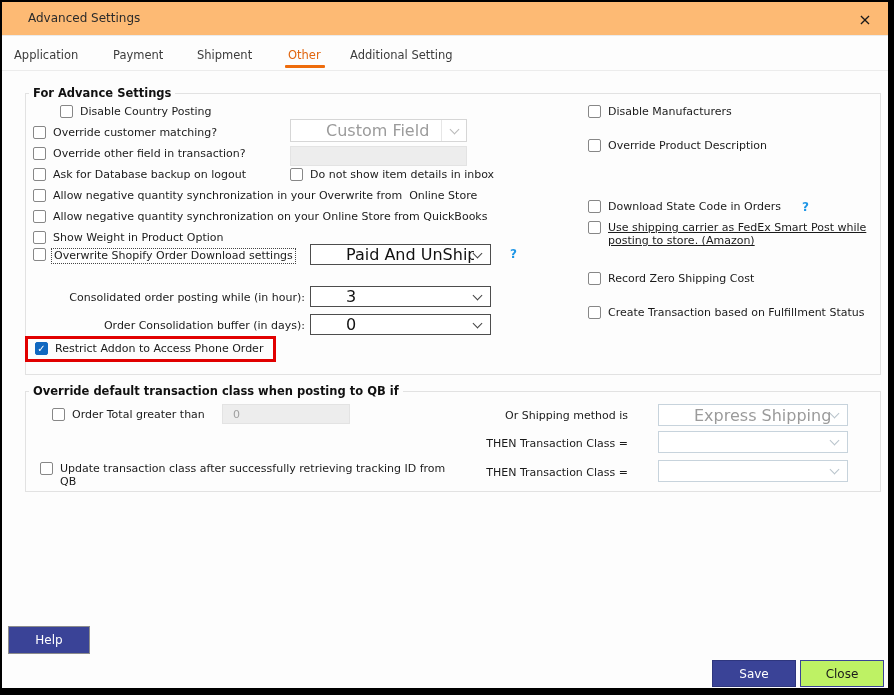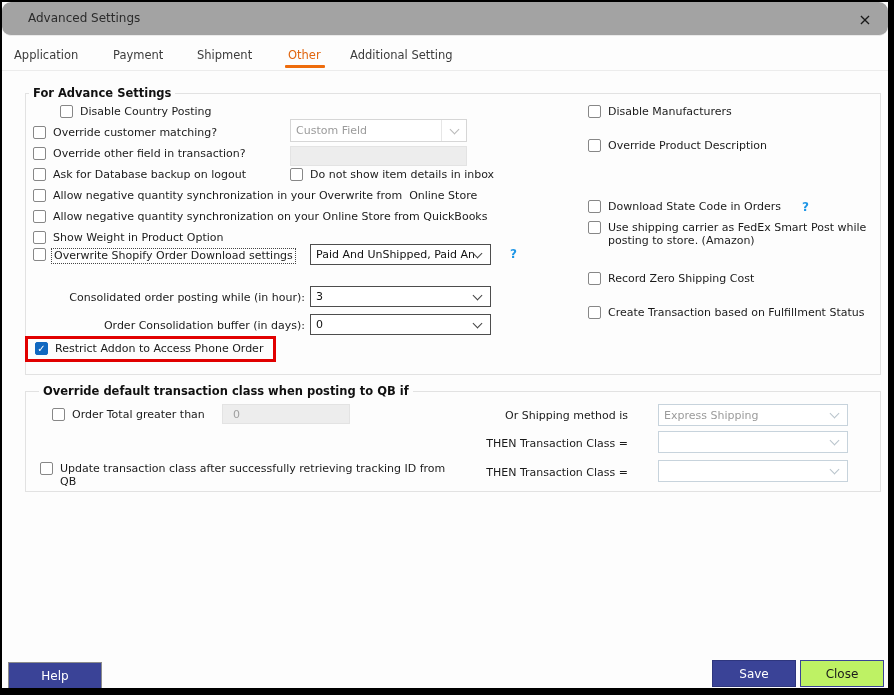--- a/index.html
+++ b/index.html
@@ -1,21 +1,21 @@
 <!DOCTYPE html>
 <html><head>
 <meta charset="utf-8">
 <style>
   html,body{margin:0;padding:0;}
   body{width:894px;height:695px;background:#000;position:relative;
        font-family:"DejaVu Sans","Liberation Sans",sans-serif;}
   .dialog{position:absolute;left:2px;top:2px;width:886px;height:686px;background:#fdfdfd;overflow:hidden;}
 
   
-  .titlebar{position:absolute;left:0;top:0;width:100%;height:34px;background:#a3a3a3;border-bottom:1px solid #ebebeb;box-sizing:border-box;border-radius:9px;}
+  .titlebar{position:absolute;left:0;top:0;width:100%;height:34px;background:#fdba74;border-bottom:1px solid #ebebeb;box-sizing:border-box;}
   .title{position:absolute;left:26px;top:9px;font-size:12px;color:#2b2b2b;}
   .closebtn{position:absolute;right:12px;top:6px;width:22px;height:22px;display:flex;align-items:center;justify-content:center;
             font-size:16px;color:#1a1a1a;cursor:default;}
 
   
   .tabbar{position:absolute;left:0;top:34px;width:100%;height:35px;background:#fdfdfd;border-bottom:1px solid #ececec;box-sizing:border-box;}
   .tab{position:absolute;top:12px;font-size:11.5px;color:#3c3c3c;}
   .tab.active{color:#e0650f;}
   .tab-underline{position:absolute;left:283px;top:63px;width:40px;height:3px;background:#ee6c0c;border-radius:1px;}
 
@@ -27,21 +27,21 @@
   .cbrow{position:absolute;display:flex;align-items:flex-start;gap:7px;}
   .cbbox{width:13px;height:13px;border:1px solid #878787;border-radius:2px;background:#fff;flex:none;box-sizing:border-box;}
   .cbbox.checked{background:#1168c0;border-color:#1168c0;display:flex;align-items:center;justify-content:center;}
   .cbbox.checked span{color:#fff;font-size:10px;line-height:10px;}
   .cbl{font-size:11px;color:#1b1b1b;white-space:pre;line-height:14px;}
   .cbl.wrap{white-space:normal;line-height:13px;}
   .cbl.dotted{border:1px dotted #444;padding:0 2px;margin-left:-2px;}
 
   
   .combo{position:absolute;background:#fff;display:flex;align-items:center;box-sizing:border-box;}
-  .combo .val{flex:1;overflow:hidden;white-space:nowrap;padding-left:5px;font-size:11px;color:#111;}
+  .combo .val{flex:1;overflow:hidden;white-space:nowrap;padding-left:5px;font-size:16px;color:#111;margin-left:30px;}
   .combo.disabled .val{color:#9b9b9b;}
   .chev{width:6px;height:6px;border-right:1.6px solid #444;border-bottom:1.6px solid #444;
         transform:rotate(45deg);margin:-3px 9px 0 0;flex:none;}
   .combo.light{border:1px solid #d6d6d6;}
   .combo.light .chev{border-color:#b9b9b9;}
   .combo.light .chevsep{width:24px;align-self:stretch;border-left:1px solid #e6e6e6;display:flex;align-items:center;justify-content:center;}
   .combo.light .chevsep .chev{margin:-3px 0 0 0;}
   .combo.dark{border:1px solid #4d4d4d;}
   .combo.blue{border:1px solid #c7d3dc;}
   .combo.blue .chev{border-color:#b9c4cc;}
@@ -161,33 +161,33 @@
     <span class="cbbox"></span>
     <span class="cbl">Override Product Description</span>
   </div>
   <div class="cbrow" style="left:586px;top:198px;">
     <span class="cbbox"></span>
     <span class="cbl">Download State Code in Orders</span>
   </div>
   <div class="qmark" style="left:800px;top:198px;">?</div>
   <div class="cbrow" style="left:586px;top:219px;width:282px;">
     <span class="cbbox"></span>
-    <span class="cbl wrap" style="width:262px;">Use shipping carrier as FedEx Smart Post while posting to store. (Amazon)</span>
+    <span class="cbl wrap" style="width:262px;text-decoration:underline;">Use shipping carrier as FedEx Smart Post while posting to store. (Amazon)</span>
   </div>
   <div class="cbrow" style="left:586px;top:270px;">
     <span class="cbbox"></span>
     <span class="cbl">Record Zero Shipping Cost</span>
   </div>
   <div class="cbrow" style="left:586px;top:304px;">
     <span class="cbbox"></span>
     <span class="cbl">Create Transaction based on Fulfillment Status</span>
   </div>
 
   <div class="fieldset" style="left:23px;top:389px;width:856px;height:101px;"></div>
-  <div class="legend" style="left:27px;top:382px;margin-left:10px;">Override default transaction class when posting to QB if</div>
+  <div class="legend" style="left:27px;top:382px;">Override default transaction class when posting to QB if</div>
 
   <div class="cbrow" style="left:38px;top:406px;padding-left:12px;">
     <span class="cbbox"></span>
     <span class="cbl">Order Total greater than</span>
   </div>
   <div class="textbox" style="left:220px;top:402px;width:128px;height:20px;">
     <span class="tval">0</span>
   </div>
 
   <div class="rlabel" style="left:420px;top:407px;width:206px;">Or Shipping method is</div>
@@ -206,17 +206,17 @@
     <span class="cbbox"></span>
     <span class="cbl wrap" style="width:402px;">Update transaction class after successfully retrieving tracking ID from QB</span>
   </div>
 
   <div class="rlabel" style="left:420px;top:464px;width:206px;">THEN Transaction Class =</div>
   <div class="combo blue" style="left:656px;top:458px;width:190px;height:22px;">
     <span class="val"></span>
     <span class="chev"></span>
   </div>
 
-  <div class="btn blue help" style="left:6px;top:660px;width:94px;height:28px;">Help</div>
+  <div class="btn blue help" style="left:6px;top:624px;width:82px;height:28px;">Help</div>
   <div class="btn blue save" style="left:710px;top:658px;width:84px;height:27px;">Save</div>
   <div class="btn close" style="left:798px;top:658px;width:84px;height:27px;">Close</div>
 
 </div>
 
 </body></html>

